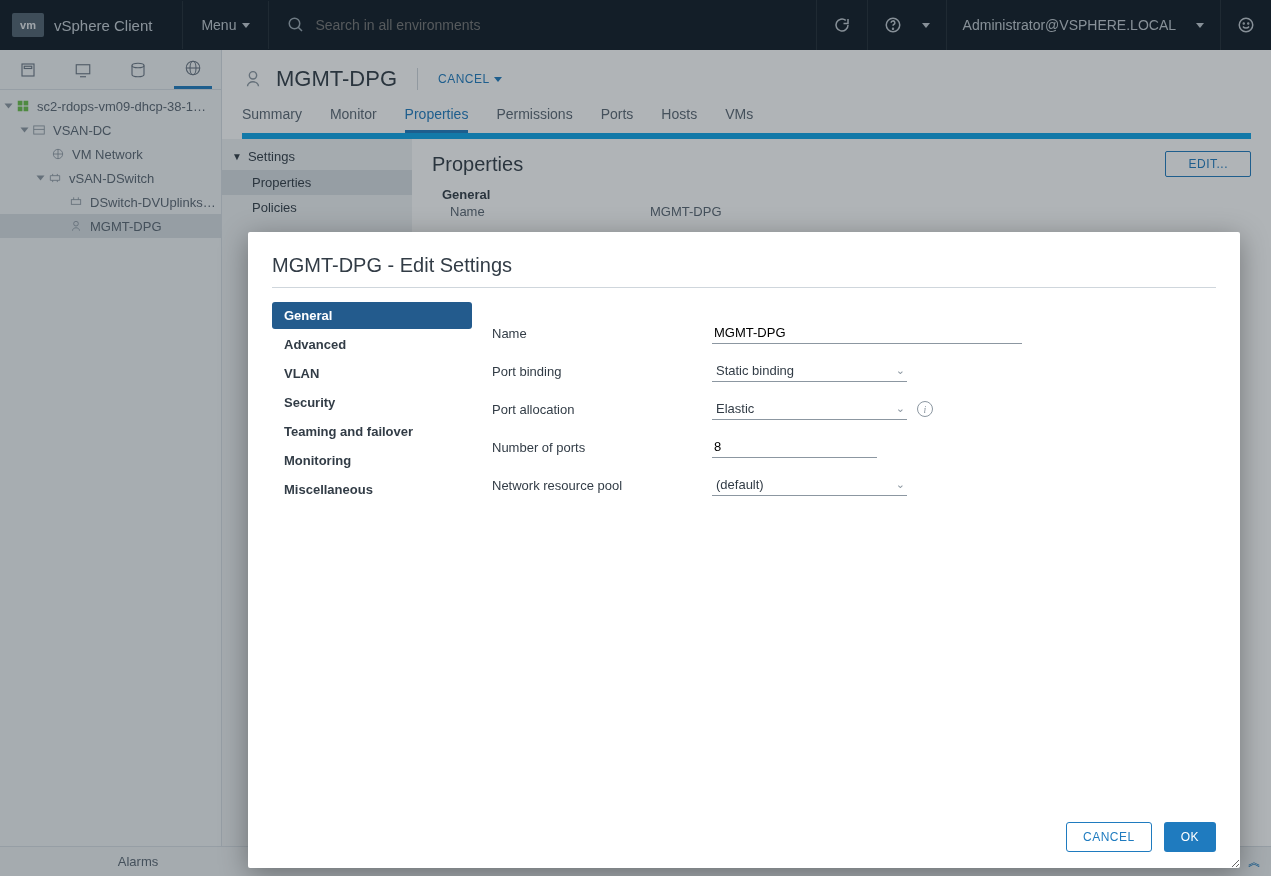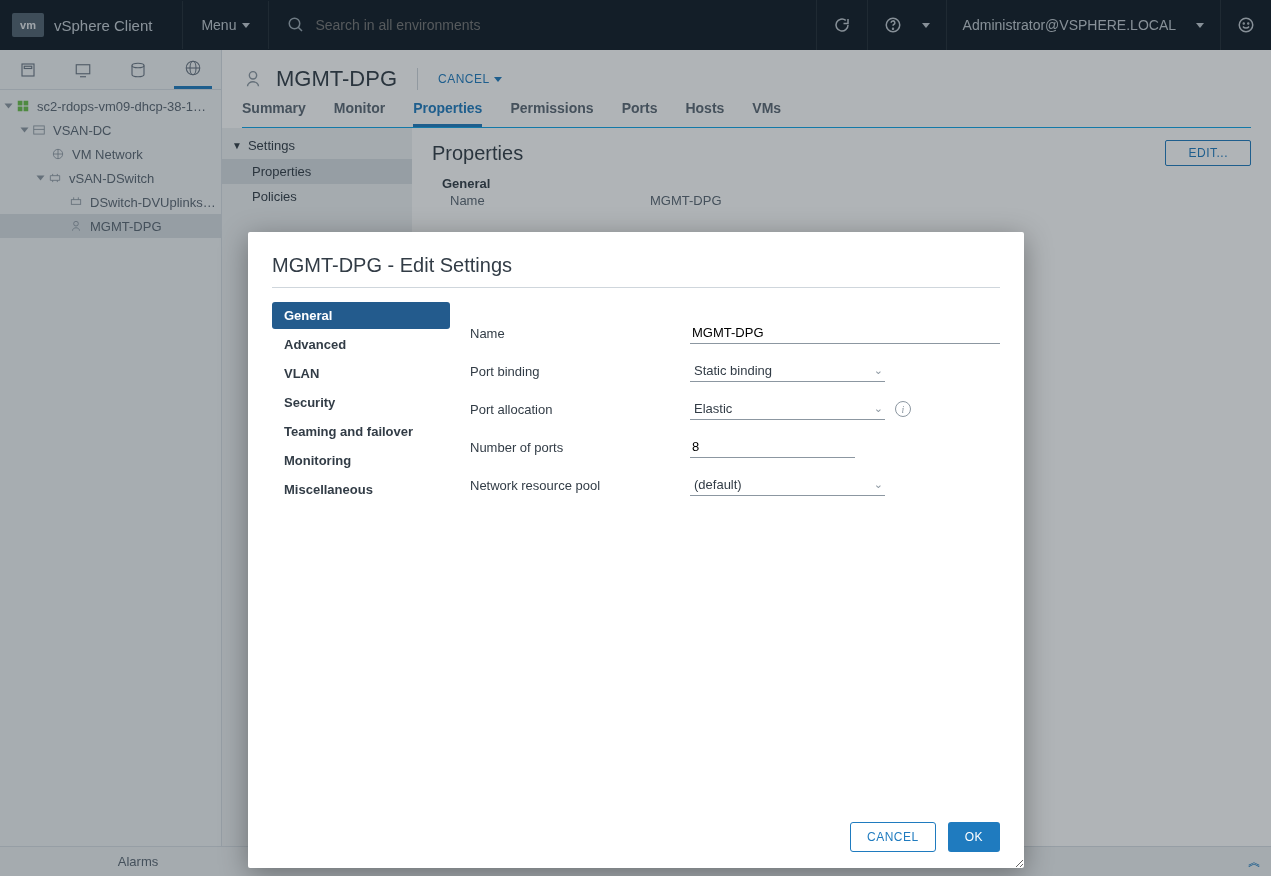--- a/index.html
+++ b/index.html
@@ -38,21 +38,21 @@
 .ic { width: 16px; height: 16px; margin-right: 6px; display: inline-flex; align-items: center; justify-content: center; }
 
 
 .main { flex: 1; background: #fff; display: flex; flex-direction: column; }
 .page-head { padding: 16px 20px 0 20px; }
 .page-head .title-row { display: flex; align-items: center; gap: 12px; }
 .page-head .ic2 { width: 22px; height: 22px; }
 .page-title { font-size: 22px; color: #323c46; font-weight: 400; }
 .divider-vert { width: 1px; height: 22px; background: #cfd6dc; margin: 0 8px; }
 .actions-link { color: #1f7bbf; font-size: 12px; letter-spacing: .5px; display: flex; align-items: center; gap: 4px; cursor: pointer; }
-.tabs { display: flex; gap: 28px; margin-top: 8px; border-bottom: 1px solid #0ea5e9; padding-left: 0; font-weight: bold; }
+.tabs { display: flex; gap: 28px; margin-top: 14px; border-bottom: 6px solid #0ea5e9; padding-left: 0; }
 .tabs .tab { font-size: 14px; color: #5b6773; padding-bottom: 8px; cursor: pointer; }
 .tabs .tab.active { color: #1f7bbf; border-bottom: 3px solid #1f7bbf; }
 
 .cfg-body { display: flex; flex: 1; }
 .cfg-nav { width: 190px; background: #eef1f3; font-size: 13px; padding-top: 4px; }
 .cfg-nav .grp { padding: 6px 10px; color: #323c46; display: flex; align-items: center; gap: 6px; }
 .cfg-nav .itm { padding: 5px 20px 5px 30px; color: #323c46; cursor: pointer; }
 .cfg-nav .itm.active { background: #d7dde2; }
 .cfg-content { flex: 1; padding: 12px 20px; position: relative; }
 .props-head { display: flex; justify-content: space-between; align-items: center; margin-bottom: 10px; }
@@ -63,21 +63,21 @@
 .props-row .k { width: 200px; }
 
 
 .bottom-tabs { height: 30px; background: #eef1f3; border-top: 1px solid #d8dee3; display: flex; align-items: center; font-size: 13px; padding: 0 10px; gap: 30px; position: relative; }
 .bottom-tabs .bt { color: #5b6773; cursor: pointer; }
 .bottom-tabs .bt.active { color: #323c46; margin-top: 44px; }
 .collapse-caret { position: absolute; right: 10px; color: #1f7bbf; cursor: pointer; }
 
 
 .scrim { position: absolute; inset: 0; background: rgba(30,40,50,.35); }
-.modal { position: absolute; left: 248px; top: 232px; width: 776px; height: 636px; background: #fff; border-radius: 2px; box-shadow: 0 6px 28px rgba(0,0,0,.35); display: flex; flex-direction: column; padding: 22px 24px 16px 24px; resize: both; overflow: auto; }
+.modal { position: absolute; left: 248px; top: 232px; width: 992px; height: 636px; background: #fff; border-radius: 2px; box-shadow: 0 6px 28px rgba(0,0,0,.35); display: flex; flex-direction: column; padding: 22px 24px 16px 24px; resize: both; overflow: auto; }
 .modal h2 { font-size: 20px; font-weight: 400; color: #323c46; padding-bottom: 10px; border-bottom: 1px solid #cfd6dc; }
 .modal-body { flex: 1; display: flex; gap: 20px; padding-top: 14px; }
 .modal-nav { width: 200px; display: flex; flex-direction: column; gap: 2px; }
 .modal-nav .m-itm { font-size: 13px; color: #323c46; padding: 6px 12px; border-radius: 3px; cursor: pointer; font-weight: 600; }
 .modal-nav .m-itm.active { background: #235b8d; color: #fff; }
 .form { flex: 1; padding-top: 20px; }
 .f-row { display: flex; align-items: center; font-size: 13px; color: #323c46; margin-bottom: 16px; }
 .f-row .lbl { width: 220px; }
 .f-row input[type=text] { border: none; border-bottom: 1px solid #8c97a1; padding: 3px 2px; font-size: 13px; outline: none; }
 .f-row input.name-in { width: 310px; }

